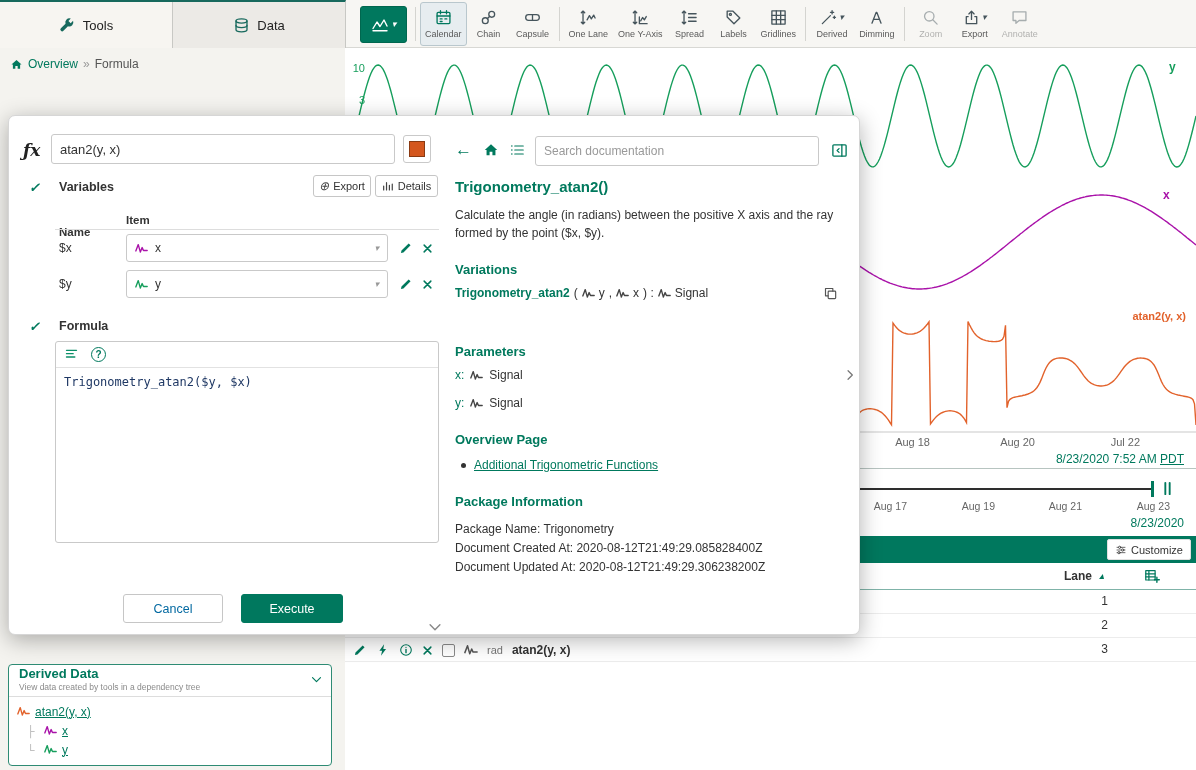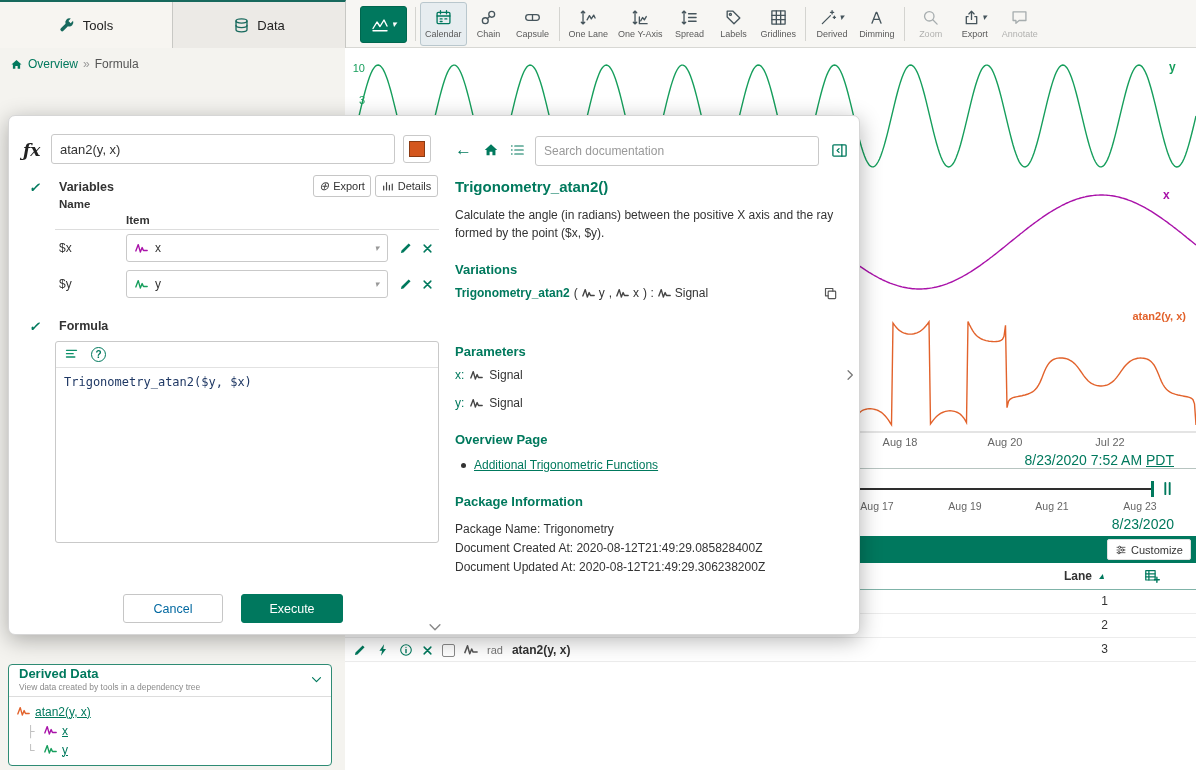--- a/index.html
+++ b/index.html
@@ -41,23 +41,23 @@
 .dd-sub{font-size:8.5px;color:#8a8a8a;margin-top:1px}
 .dd-chev{position:absolute;right:8px;top:8px;color:#00795d;cursor:pointer}
 .dd-body{border-top:1px solid #ddd;padding:5px 8px}
 .dd-row{display:flex;align-items:center;gap:5px;height:19px;font-size:12px}
 .dd-row.child{margin-left:10px}
 .tree-br{color:#b0b0b0;font-size:11px;width:12px;flex:none}
 .sig-link{color:#00795d;text-decoration:underline;cursor:pointer}
 
 .chart-region{position:absolute;left:345px;top:48px;width:851px;height:722px;background:#fff}
 .ytick{position:absolute;left:2px;width:18px;text-align:right;font-size:11px}
-.xtick{position:absolute;width:60px;text-align:center;font-size:11px;color:#666}
+.xtick{position:absolute;width:60px;text-align:right;font-size:11px;color:#666}
 .sig-label{position:absolute;font-weight:700;font-size:12px}
-.ts{position:absolute;right:22px;font-size:14px;color:#00795d}
+.ts{position:absolute;right:12px;font-size:12px;color:#00795d}
 .greenbar{position:absolute;left:0;top:488px;width:851px;height:27px;background:#00785e}
 .customize{position:absolute;right:5px;top:3px;height:21px;padding:0 7px;background:#fff;border:1px solid #e0e0e0;border-radius:2px;display:flex;align-items:center;gap:4px;font-size:11px;color:#333;cursor:pointer}
 .thead{position:absolute;left:0;top:515px;width:851px;height:27px;background:#fff;border-bottom:1px solid #7fb3a8}
 .trow{position:absolute;left:0;width:851px;height:24px;border-bottom:1px solid #ececec;background:#fff}
 .lane-num{position:absolute;right:88px;top:4px;font-size:12px;color:#333}
 .row-content{position:absolute;left:8px;top:0;height:24px;display:flex;align-items:center;gap:9px}
 .cb{width:13px;height:13px;border:1.4px solid #8a8a8a;border-radius:2px;background:#fff;flex:none}
 
 .dialog{position:absolute;left:8px;top:115px;width:852px;height:520px;background:#fff;border:1px solid #d6d6d6;border-radius:7px;box-shadow:0 5px 22px rgba(0,0,0,.3);z-index:30}
 .fx{font-family:"DejaVu Serif",serif;font-style:italic;font-weight:700;font-size:17px;color:#222}
@@ -454,21 +454,21 @@
     </button>
     <button class="abs btn" style="left:366px;top:59px;width:63px;height:22px">
       <i class="ic i12" style="color:#444">
           <svg viewBox="0 0 18 18" fill="none" stroke="currentColor" stroke-width="1.4" stroke-linecap="round" stroke-linejoin="round">
             <path d="M2.5 15V9M6.8 15V4M11.1 15V8M15.4 15V6" stroke-width="1.8"></path>
           </svg>
         </i>
       <span>Details</span>
     </button>
 
-    <span class="abs colhdr" style="left:50px;top:82px">Name</span>
+    <span class="abs colhdr" style="left:50px;top:110px">Name</span>
     <span class="abs colhdr" style="left:117px;top:98px">Item</span>
     <div class="abs" style="left:46px;top:113px;width:384px;height:1px;background:#ddd"></div>
 
     <span class="abs" style="left:50px;top:125px;font-size:12px">$x</span>
     <div class="abs sel" style="left:117px;top:118px;width:262px;height:28px">
       <i class="ic i13" style="color: rgb(169, 18, 169);">
           <svg viewBox="0 0 16 16" fill="none" stroke="currentColor" stroke-width="1.7" stroke-linecap="round" stroke-linejoin="round">
             <path d="M1 11 4 3.2 6.6 12.4 8.8 6.8 10.4 10.4 15 10.4"></path>
           </svg>
         </i>

